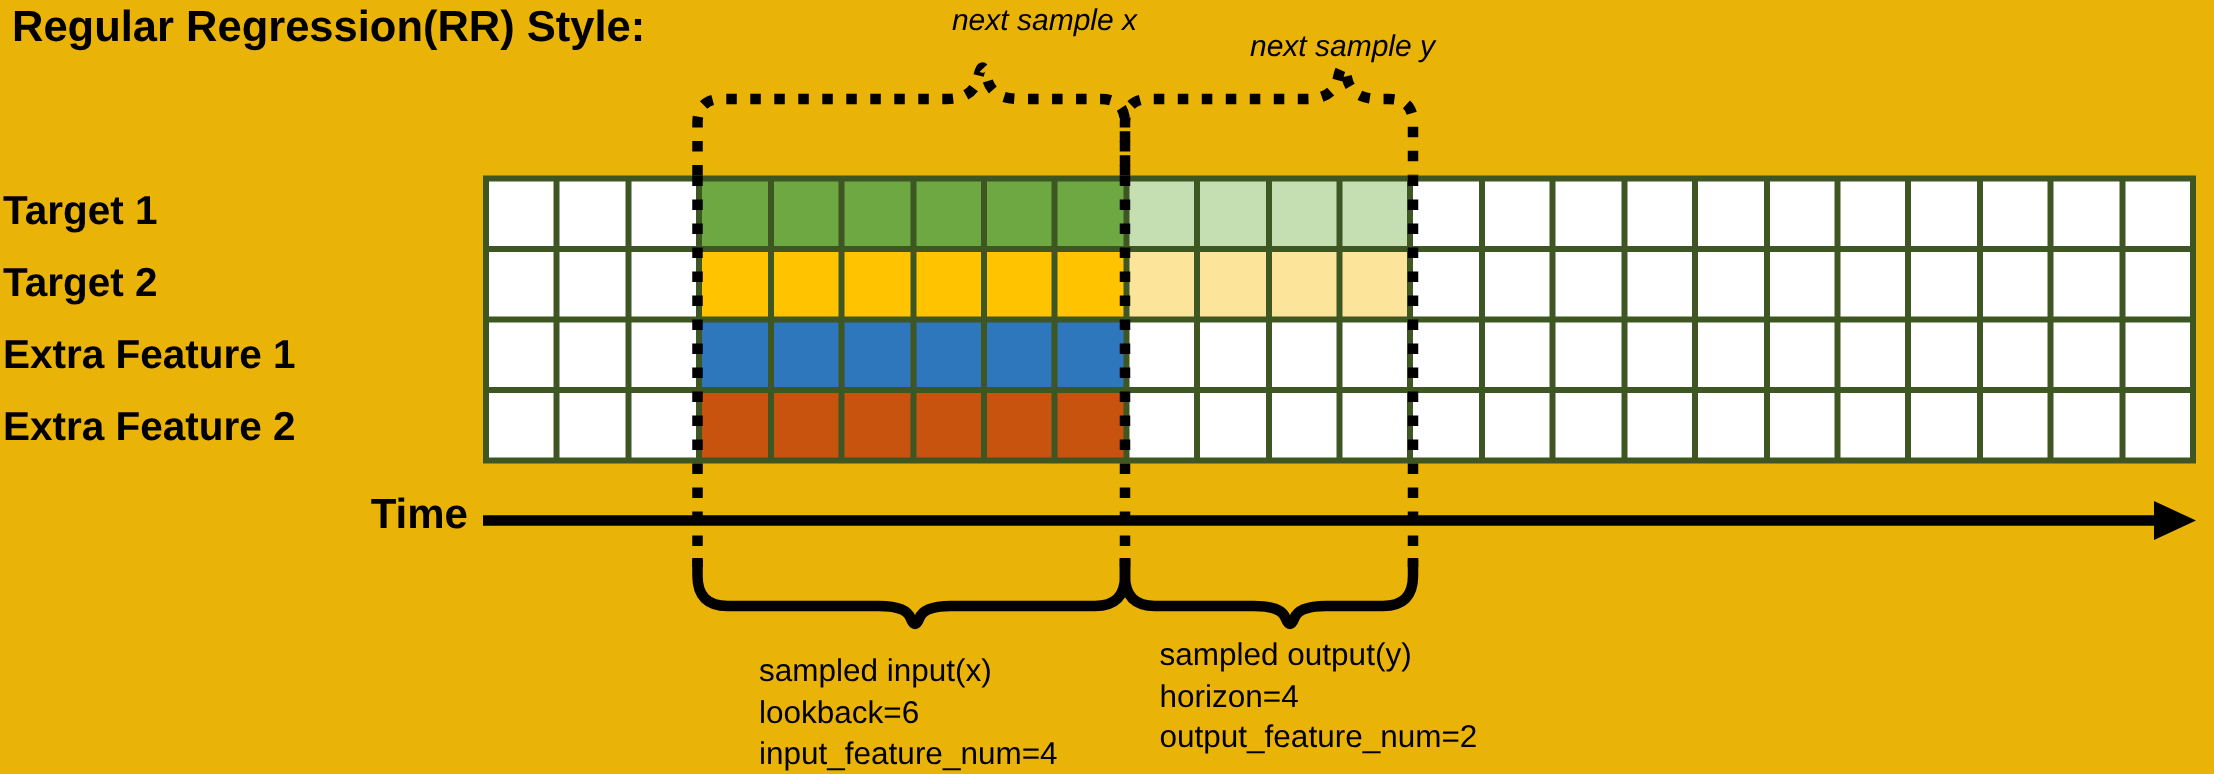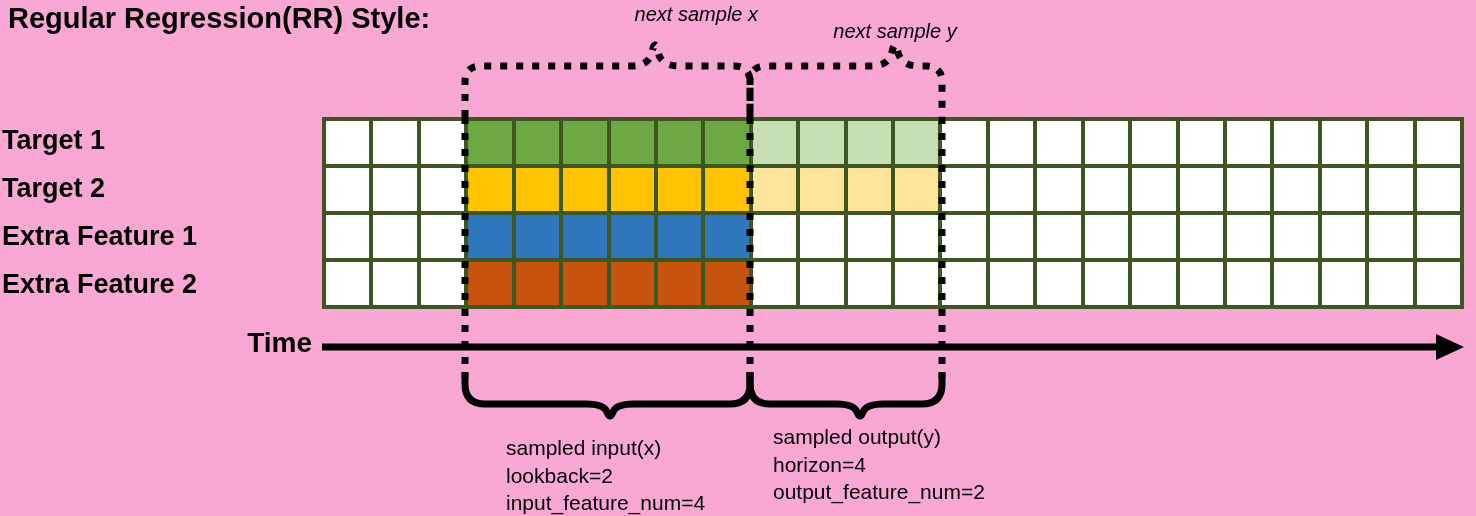--- a/index.html
+++ b/index.html
@@ -8,21 +8,21 @@
     background: #ffffff;
   }
   body {
     font-family: "Liberation Sans", sans-serif;
   }
   #stage {
     position: relative;
     width: 1476px;
     height: 516px;
     overflow: hidden;
-    background: #f9a8d4;
+    background: #eab308;
   }
   #title {
     position: absolute;
     left: 8px;
     top: 2px;
     font-size: 29px;
     font-weight: bold;
     color: #000000;
     letter-spacing: 0px;
     white-space: nowrap;
@@ -261,21 +261,21 @@
       <path d="M465,372 L465,384 Q465,404 485,404 L586,404 Q604,404 607,412 Q610,420 613,412 Q616,404 634,404 L730,404 Q750,404 750,384 L750,372"></path>
     </g>
 
     <g fill="none" stroke="#000000" stroke-width="7" stroke-linecap="butt">
       <path d="M750,372 L750,384 Q750,404 770,404 L836,404 Q854,404 857,412 Q860,420 863,412 Q866,404 884,404 L922,404 Q942,404 942,384 L942,372"></path>
     </g>
   </svg>
 
   <div class="caption" id="cap-input">
     <div>sampled input(x)</div>
-    <div>lookback=2</div>
+    <div>lookback=6</div>
     <div>input_feature_num=4</div>
   </div>
 
   <div class="caption" id="cap-output">
     <div>sampled output(y)</div>
     <div>horizon=4</div>
     <div>output_feature_num=2</div>
   </div>
 
 </div>

